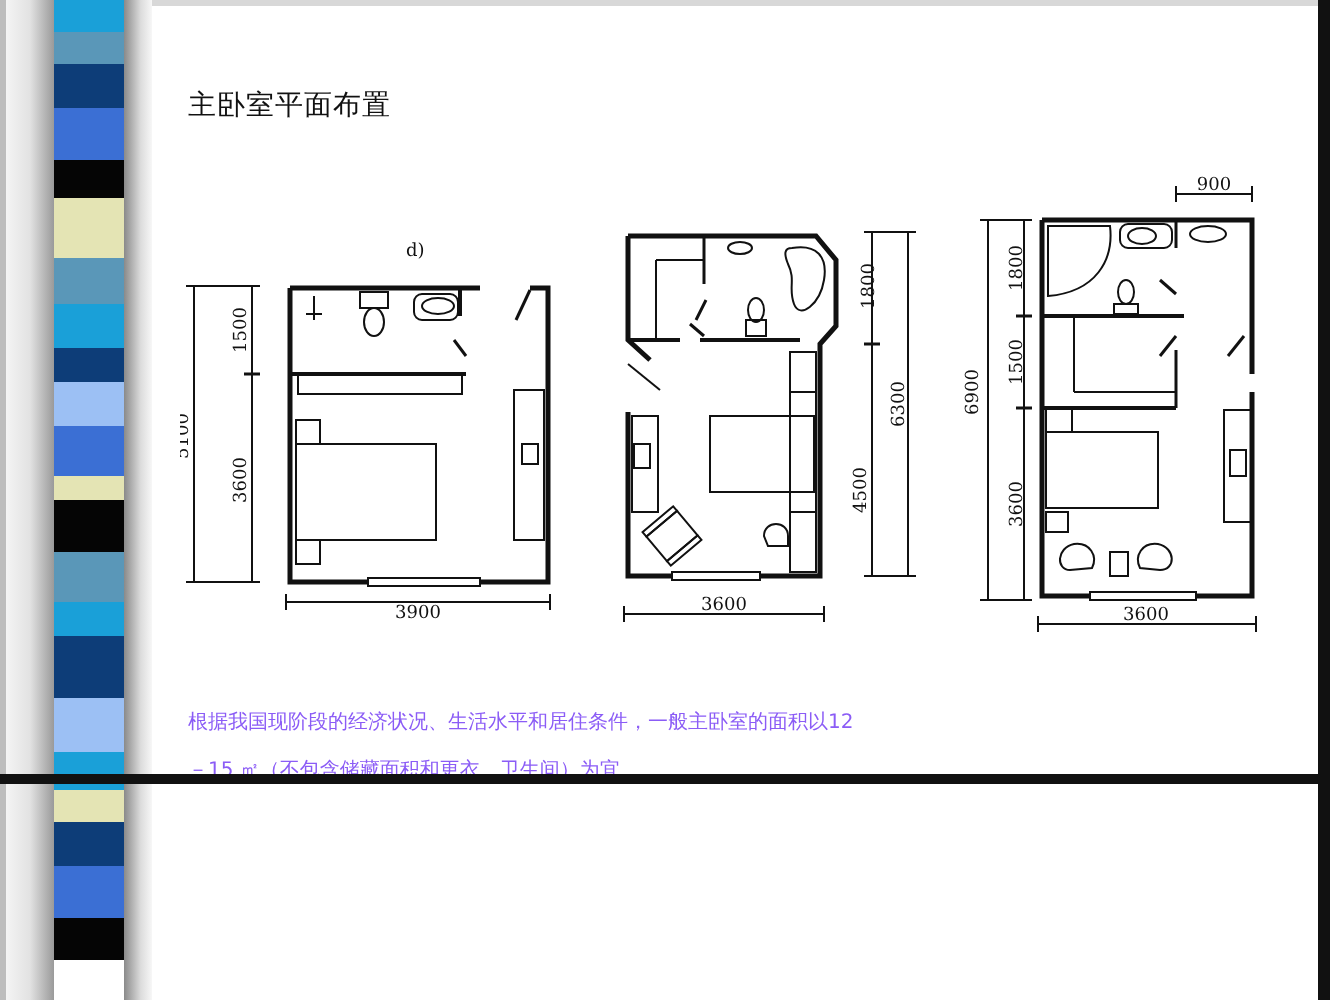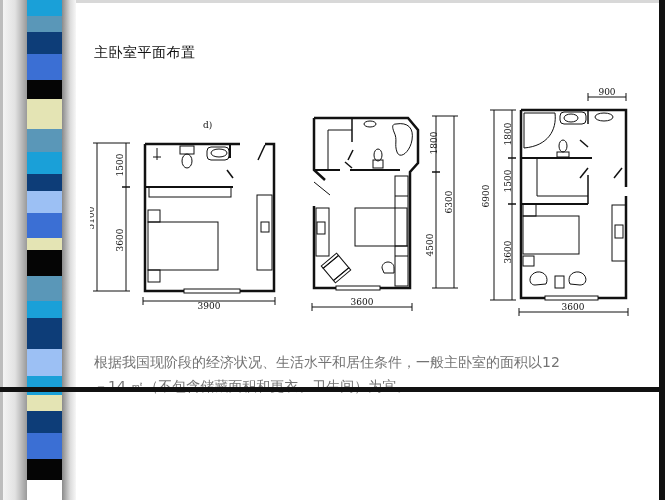--- a/index.html
+++ b/index.html
@@ -8,21 +8,21 @@
   .top-border { position: absolute; left: 0; top: 0; width: 665px; height: 3px; background: #d8d8d8; }
   .right-border { position: absolute; right: 0; top: 0; width: 6px; height: 500px; background: #111; }
   .bottom-border { position: absolute; left: 0; bottom: 0; width: 665px; height: 5px; background: #111; }
   .left-light { position: absolute; left: 0; top: 0; width: 3px; height: 500px; background: #bdbdbd; }
   .binder-shade-left { position: absolute; left: 3px; top: 0; width: 24px; height: 500px; background: linear-gradient(to right, #f4f4f4, #e2e2e2 50%, #9a9a9a); }
   .binder-shade-right { position: absolute; left: 62px; top: 0; width: 14px; height: 500px; background: linear-gradient(to right, #8a8a8a, #dcdcdc 60%, #f7f7f7); }
   .strip { position: absolute; left: 27px; top: 0; width: 36px; height: 500px; }
   .stripe { width: 100%; }
   .title { position: absolute; left: 94px; top: 44px; font-size: 14px; color: #111; letter-spacing: 0.5px; }
   .plans { position: absolute; left: 90px; top: 85px; width: 560px; height: 245px; }
-  .body-text { position: absolute; left: 94px; top: 350px; width: 540px; font-size: 14px; line-height: 24px; color: #737373; }
+  .body-text { position: absolute; left: 94px; top: 350px; width: 540px; font-size: 10px; line-height: 24px; color: #8b5cf6; }
   svg text { font-family: "DejaVu Serif", serif; }
 </style>
 </head>
 <body>
 
 <div class="frame">
   <div class="top-border"></div>
   <div class="left-light"></div>
   <div class="binder-shade-left"></div>
   <div class="strip" id="strip">
@@ -197,18 +197,18 @@
         <line x1="519" y1="312" x2="628" y2="312" stroke-width="1"></line>
         <line x1="519" y1="308" x2="519" y2="316" stroke-width="1"></line>
         <line x1="628" y1="308" x2="628" y2="316" stroke-width="1"></line>
         <text x="573" y="310" font-size="9" fill="#111" stroke="none" text-anchor="middle">3600</text>
       </g>
     </svg>
   </div>
 
   <div class="body-text">
     <div>根据我国现阶段的经济状况、生活水平和居住条件，一般主卧室的面积以12</div>
-    <div>－14 ㎡（不包含储藏面积和更衣、卫生间）为宜。</div>
+    <div>－15 ㎡（不包含储藏面积和更衣、卫生间）为宜。</div>
   </div>
 
   <div class="right-border"></div>
   <div class="bottom-border"></div>
 </div>
 
 </body></html>

